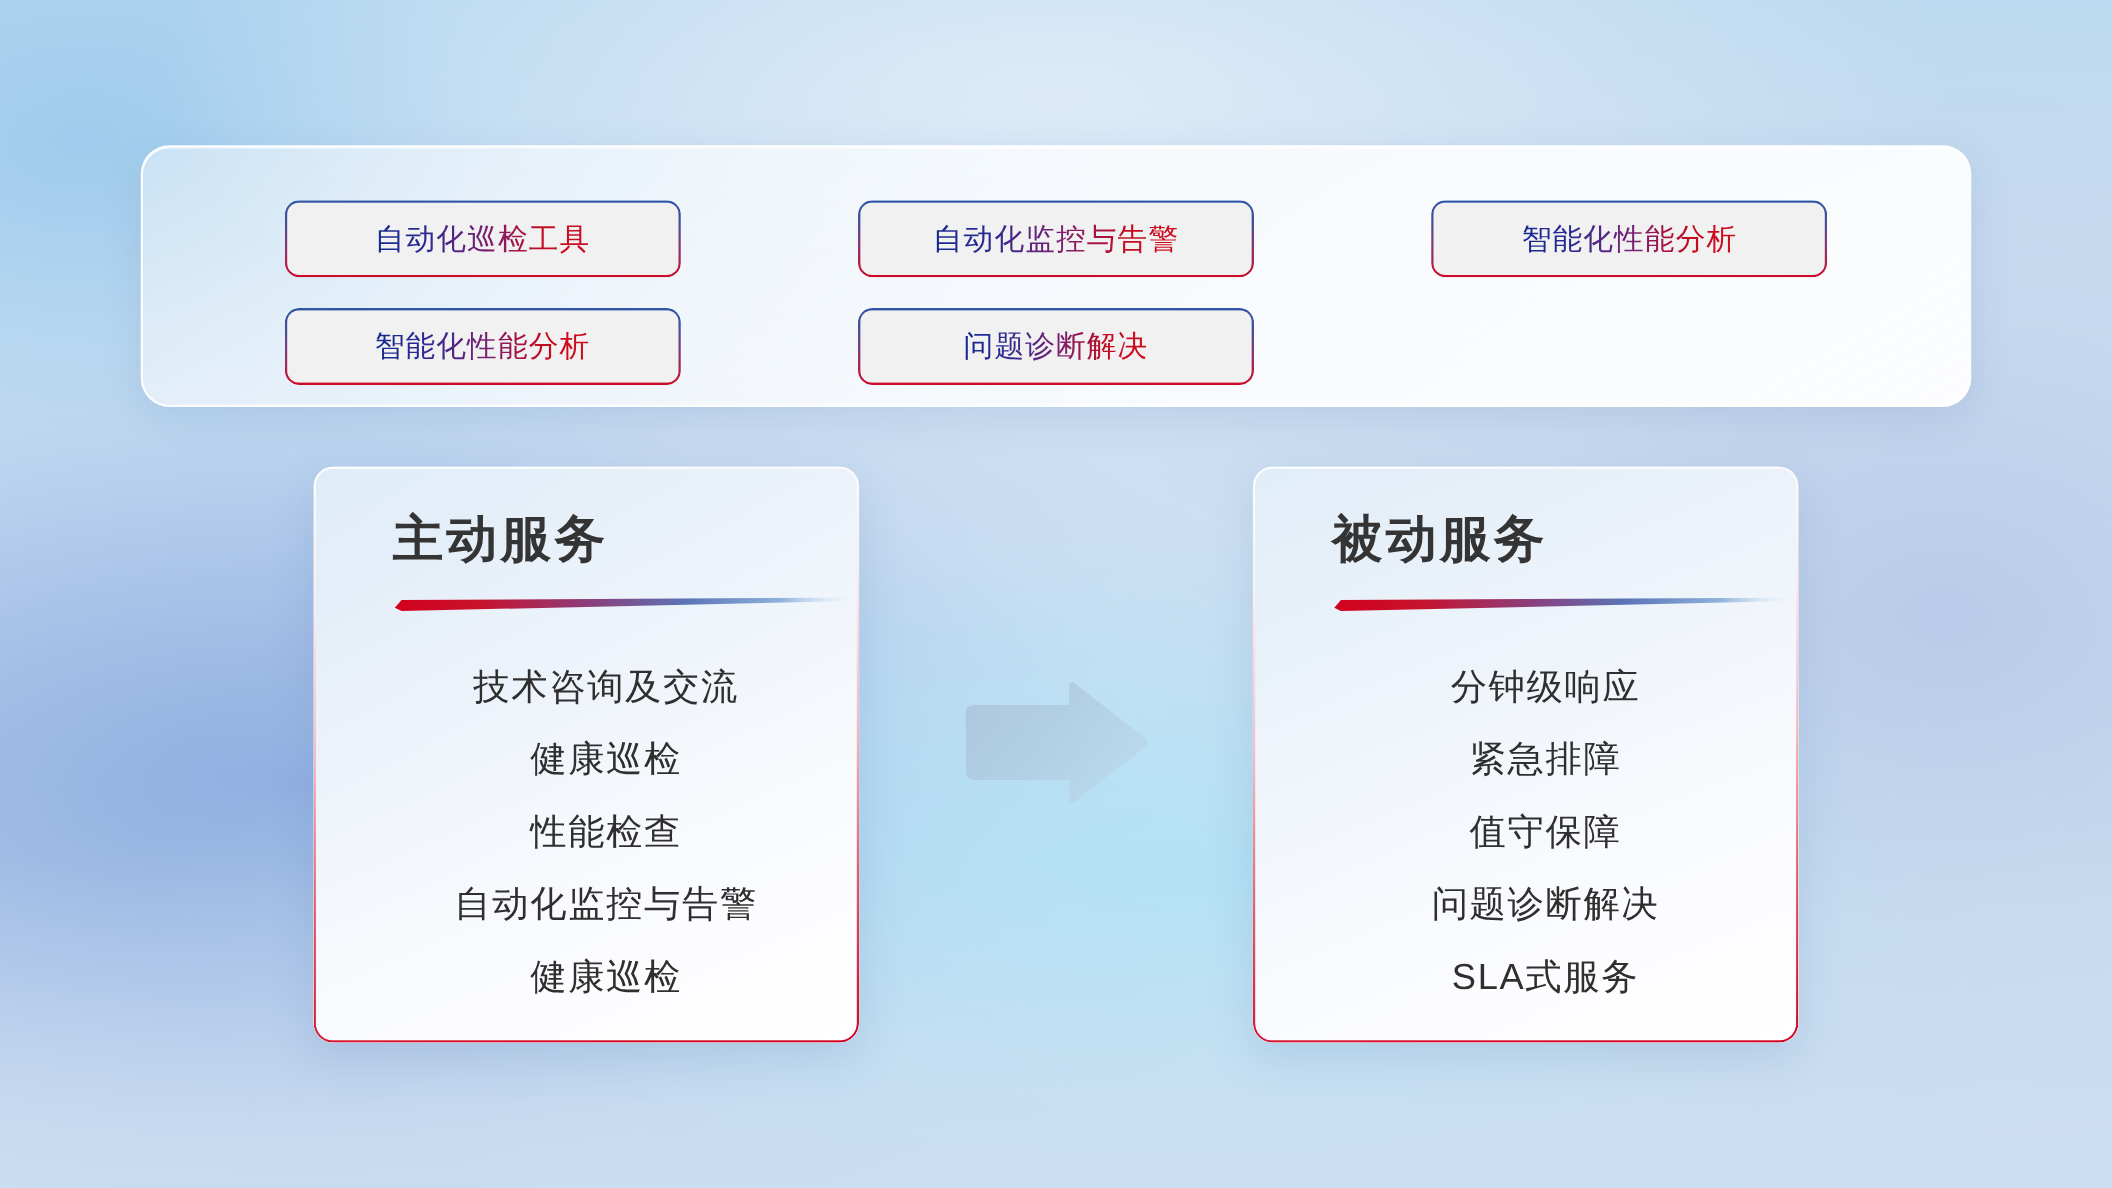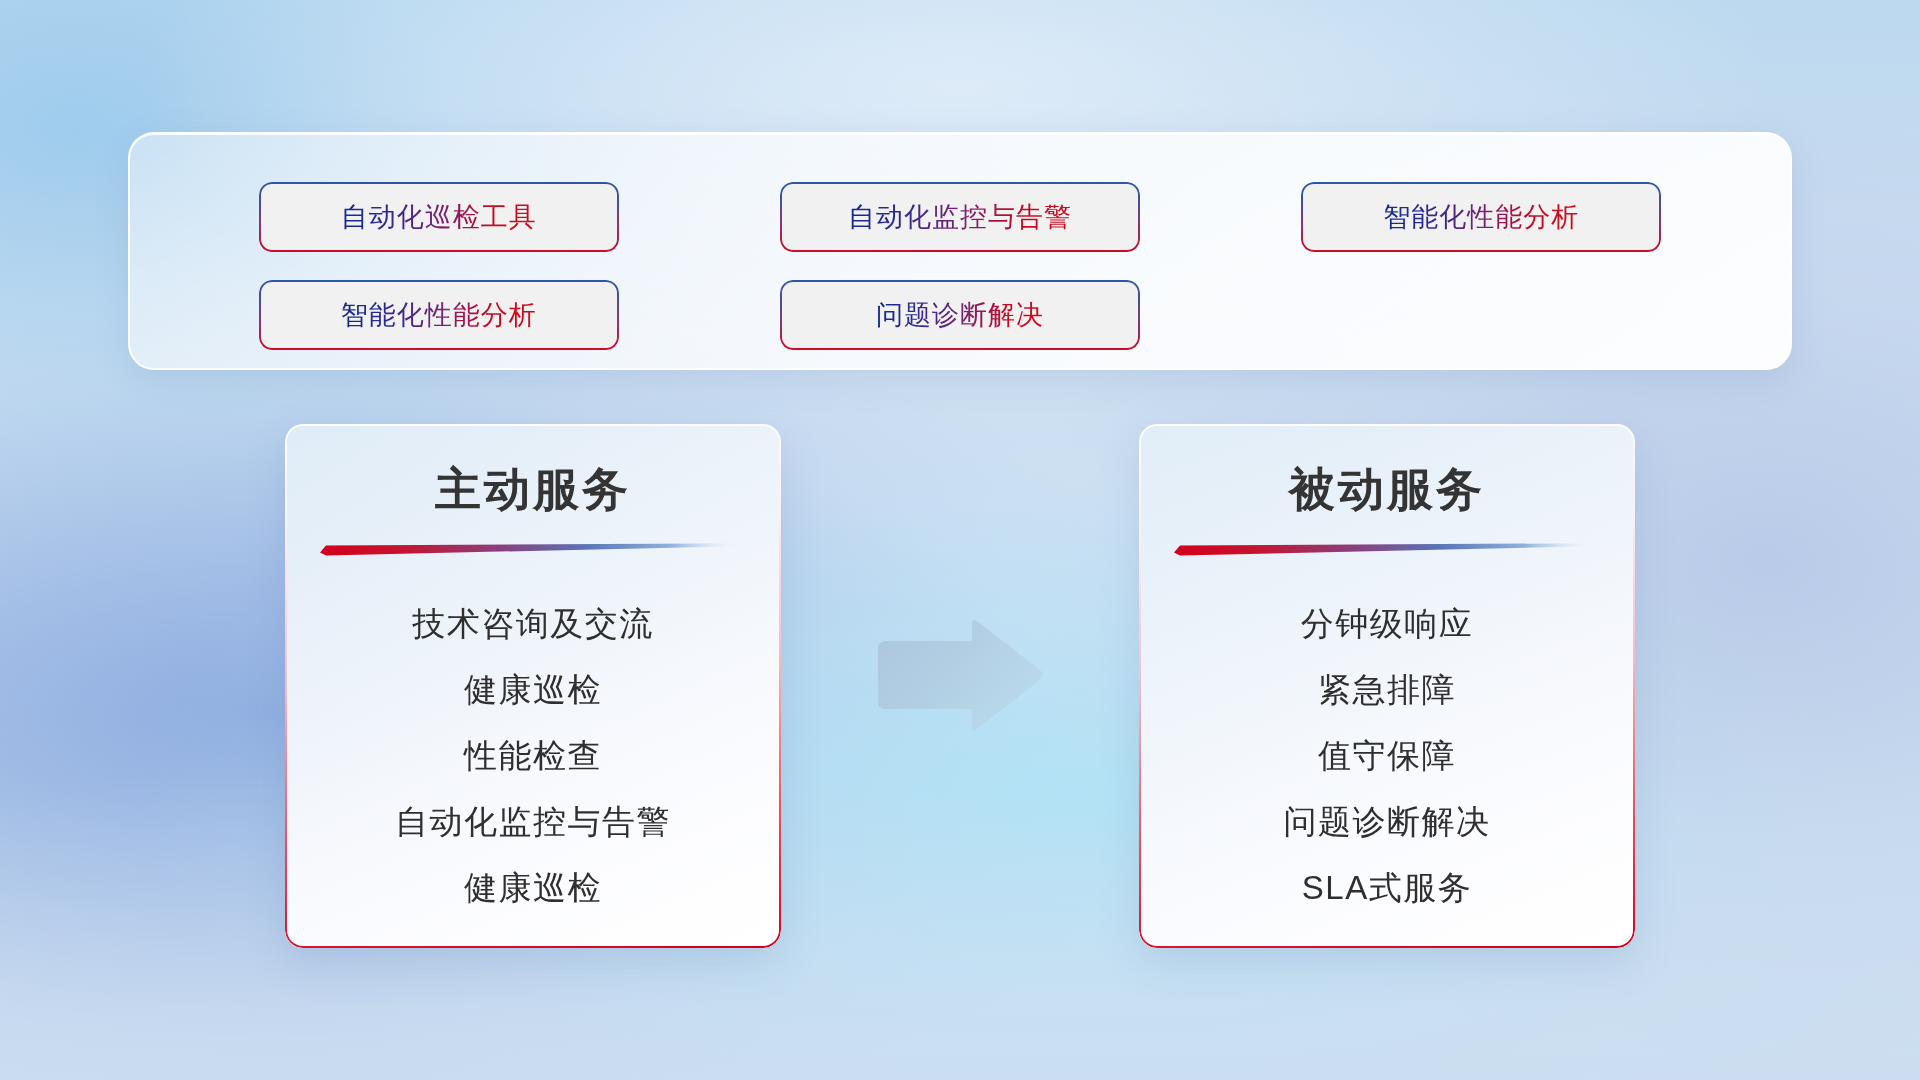--- a/index.html
+++ b/index.html
@@ -168,23 +168,24 @@
     pointer-events: none;
   }
   .card-left  { left: 285px; }
   .card-right { left: 1139px; }
 
   .card-inner {
     position: relative;
     height: 100%;
     display: flex;
     flex-direction: column;
-    align-items: center;
+    align-items: flex-start;
     padding: 28px 36px 26px 36px;
     box-sizing: border-box;
+    margin-left: 36px;
   }
 
   .card-title {
     font-size: 46px;
     font-weight: 700;
     color: #343434;
     letter-spacing: 3px;
     line-height: 1.18;
     margin-top: 10px;
   }

